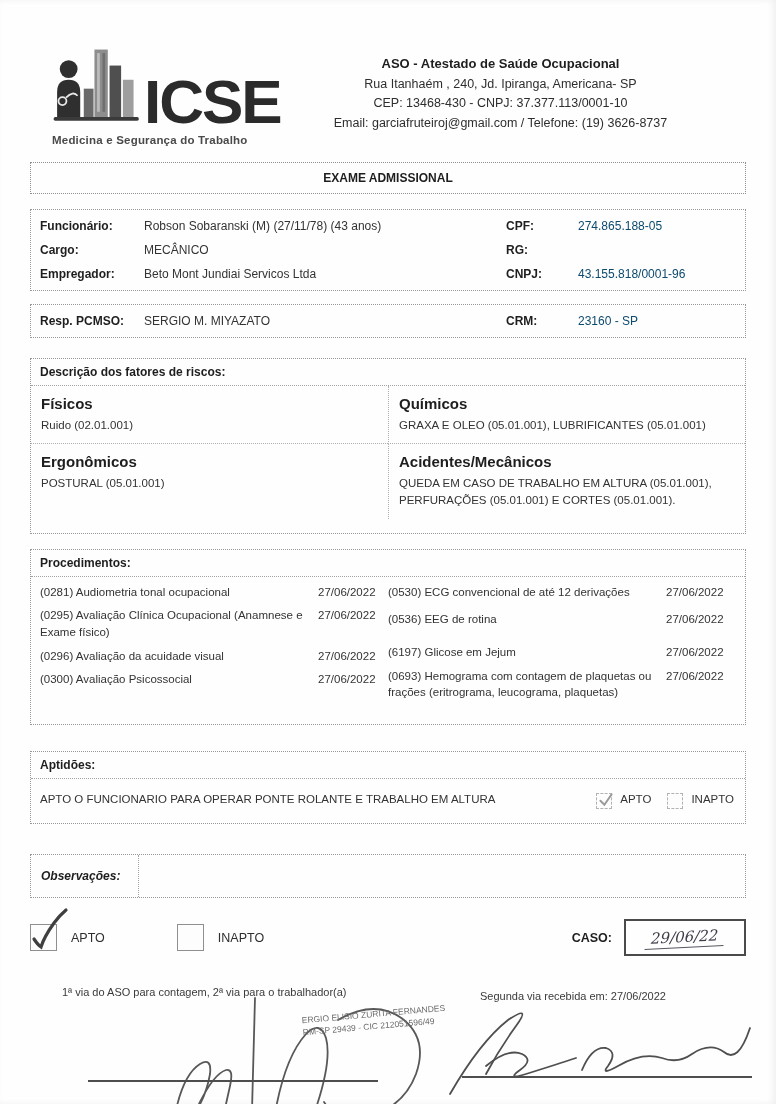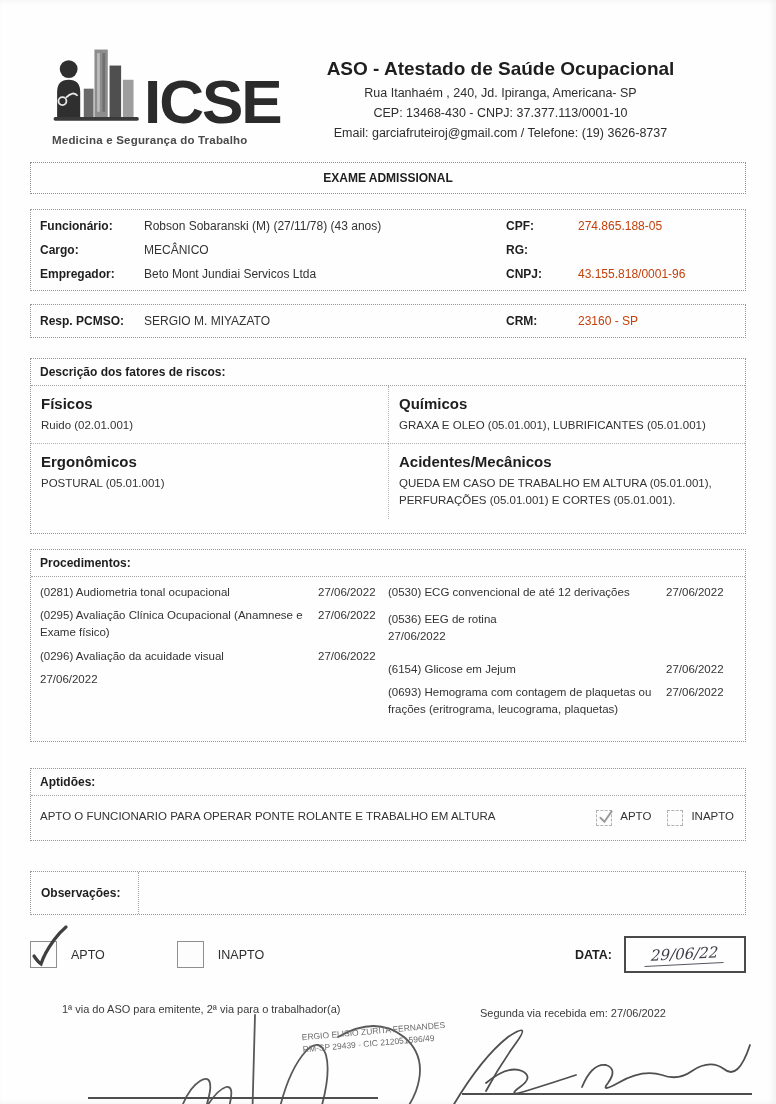--- a/index.html
+++ b/index.html
@@ -13,37 +13,37 @@
   .content { padding:0 30px; }
 
   
   .header { display:flex; margin-top:46px; align-items:flex-start; }
   .logo-block { width:235px; padding-left:22px; }
   .logo-row { display:flex; align-items:flex-end; }
   .logo-icon { width:92px; height:80px; }
   .logo-text { font-size:62px; font-weight:bold; color:#2b2b2b; letter-spacing:-2px; line-height:.9; }
   .logo-tagline { font-size:11.5px; font-weight:bold; color:#4a4a4a; margin-top:4px; letter-spacing:.2px; }
   .hdr-text { flex:1; text-align:center; font-size:12.5px; line-height:1.58; color:#2e2e2e; padding-top:8px; padding-right:10px; }
-  .hdr-title { font-weight:bold; font-size:19px; color:#1e1e1e; }
+  .hdr-title { font-weight:bold; font-size:13px; color:#1e1e1e; }
 
   
   .band {
     margin-top:16px; border:1px dotted #8f8f8f; text-align:center;
     font-weight:bold; font-size:12px; color:#1e1e1e; padding:8px 0;
   }
   .box { border:1px dotted #979797; }
   .sec-title { font-weight:bold; font-size:12px; color:#1e1e1e; padding:6px 9px; border-bottom:1px dotted #a3a3a3; }
 
   
   .emp { margin-top:15px; padding:4px 0; }
   .emp-row { display:flex; padding:5px 9px; font-size:12px; }
   .emp-label { width:104px; font-weight:bold; color:#1e1e1e; }
   .emp-value { flex:1; color:#333; }
   .emp-label2 { width:72px; font-weight:bold; color:#1e1e1e; }
-  .emp-value2 { width:158px; color:#c2410c; }
+  .emp-value2 { width:158px; color:#0c4a6e; }
 
   
   .risks { margin-top:20px; }
   .risk-grid { display:grid; grid-template-columns:1fr 1fr; }
   .risk-cell { padding:7px 10px 10px 10px; font-size:11.5px; line-height:1.45; }
   .risk-cell .rc-title { font-weight:bold; color:#1e1e1e; margin-bottom:2px; font-size:15px; }
   .rc-r { border-left:1px dotted #b0b0b0; }
   .rc-top { border-bottom:1px dotted #b0b0b0; }
   .risk-pad { height:14px; }
 
@@ -60,21 +60,21 @@
   .apt-row { display:flex; padding:14px 9px; font-size:11.5px; }
   .apt-statement { flex:1; padding-right:10px; }
   .cb { width:16px; height:16px; border:1px dashed #b3b3b3; background:#fdfdfd; position:relative; flex:0 0 auto; }
   .cb .ck-gray { position:absolute; left:1px; top:-2px; width:16px; height:16px; }
   .cb-label { font-size:11.5px; color:#333; margin:0 16px 0 8px; }
   .cb-label:last-child { margin-right:2px; }
 
   
   .obs { margin-top:30px; display:flex; height:44px; }
   .obs-label { width:108px; display:flex; align-items:center; padding-left:10px;
-    font-weight:bold; font-size:12px; color:#1e1e1e; border-right:1px dotted #a3a3a3; }
+    font-weight:bold; font-size:12px; color:#1e1e1e; border-right:1px dotted #a3a3a3;font-style:italic; }
   .obs-value { flex:1; }
 
   
   .decision { margin-top:14px; display:flex; align-items:center; position:relative; height:52px; }
   .big-cb { width:27px; height:27px; border:1.5px solid #8f8f8f; background:#fdfdfd; position:relative; }
   .big-cb svg { position:absolute; overflow:visible; }
   .dec-label { font-size:12.5px; color:#2e2e2e; margin:0 0 0 14px; }
   .dec-gap { width:72px; }
   .date-wrap { margin-left:auto; display:flex; align-items:center; }
   .date-label { font-weight:bold; font-size:12.5px; color:#1e1e1e; margin-right:12px; }
@@ -195,34 +195,35 @@
           </div>
           <div class="proc-item">
             <span class="proc-name">(0295) Avaliação Clínica Ocupacional (Anamnese e Exame físico)</span>
             <span class="proc-date">27/06/2022</span>
           </div>
           <div class="proc-item">
             <span class="proc-name">(0296) Avaliação da acuidade visual</span>
             <span class="proc-date">27/06/2022</span>
           </div>
           <div class="proc-item">
+            <span class="proc-name">(0300) Avaliação Psicossocial</span>
             <span class="proc-date">27/06/2022</span>
           </div>
         </div>
         <div class="proc-col">
           <div class="proc-item">
             <span class="proc-name">(0530) ECG convencional de até 12 derivações</span>
             <span class="proc-date">27/06/2022</span>
           </div>
-          <div class="proc-item" style="margin-top:11px;flex-direction:column;">
+          <div class="proc-item" style="margin-top:11px;">
             <span class="proc-name">(0536) EEG de rotina</span>
             <span class="proc-date">27/06/2022</span>
           </div>
           <div class="proc-item" style="margin-top:16px;">
-            <span class="proc-name">(6154) Glicose em Jejum</span>
+            <span class="proc-name">(6197) Glicose em Jejum</span>
             <span class="proc-date">27/06/2022</span>
           </div>
           <div class="proc-item">
             <span class="proc-name">(0693) Hemograma com contagem de plaquetas ou frações (eritrograma, leucograma, plaquetas)</span>
             <span class="proc-date">27/06/2022</span>
           </div>
         </div>
       </div>
     </div>
 
@@ -251,30 +252,30 @@
         <svg width="46" height="46" style="left:-3px; top:-18px;" viewBox="0 0 46 46">
           <path d="M6 32 Q10 38 13 40 Q16 30 26 16 Q32 8 38 3" fill="none" stroke="#3f3f3f" stroke-width="3.2" stroke-linecap="round"></path>
           <path d="M7 34 Q11 39 13 40" fill="none" stroke="#3f3f3f" stroke-width="2" stroke-linecap="round"></path>
         </svg>
       </span>
       <span class="dec-label">APTO</span>
       <span class="dec-gap"></span>
       <span class="big-cb"></span>
       <span class="dec-label">INAPTO</span>
       <span class="date-wrap">
-        <span class="date-label">DATA:</span>
+        <span class="date-label">CASO:</span>
         <span class="date-box">
           <span class="handwriting">29/06/22</span>
         </span>
       </span>
     </div>
 
     <div class="sigs">
 
-      <div class="sig-caption" style="left:32px; top:6px;">1ª via do ASO para emitente, 2ª via para o trabalhador(a)</div>
+      <div class="sig-caption" style="left:32px; top:6px;">1ª via do ASO para contagem, 2ª via para o trabalhador(a)</div>
 
       <svg class="sig-svg" style="left:50px; top:10px;" width="360" height="230" viewBox="0 0 360 230">
         <g fill="none" stroke="#585858" stroke-width="1.8" stroke-linecap="round">
           <path d="M175 8 L172 120 Q170 170 158 195 Q146 218 132 210 Q120 203 138 168"></path>
           <path d="M96 120 Q104 84 120 74 Q132 67 130 84 Q127 102 118 118 Q112 128 120 112 Q134 84 146 80 Q154 78 150 96 L146 114"></path>
           <path d="M196 118 Q206 66 226 44 Q240 30 246 48 Q252 70 236 118"></path>
           <path d="M258 30 Q296 8 324 30 Q348 50 336 84 Q324 116 290 126 Q258 134 244 112"></path>
         </g>
       </svg>
 

